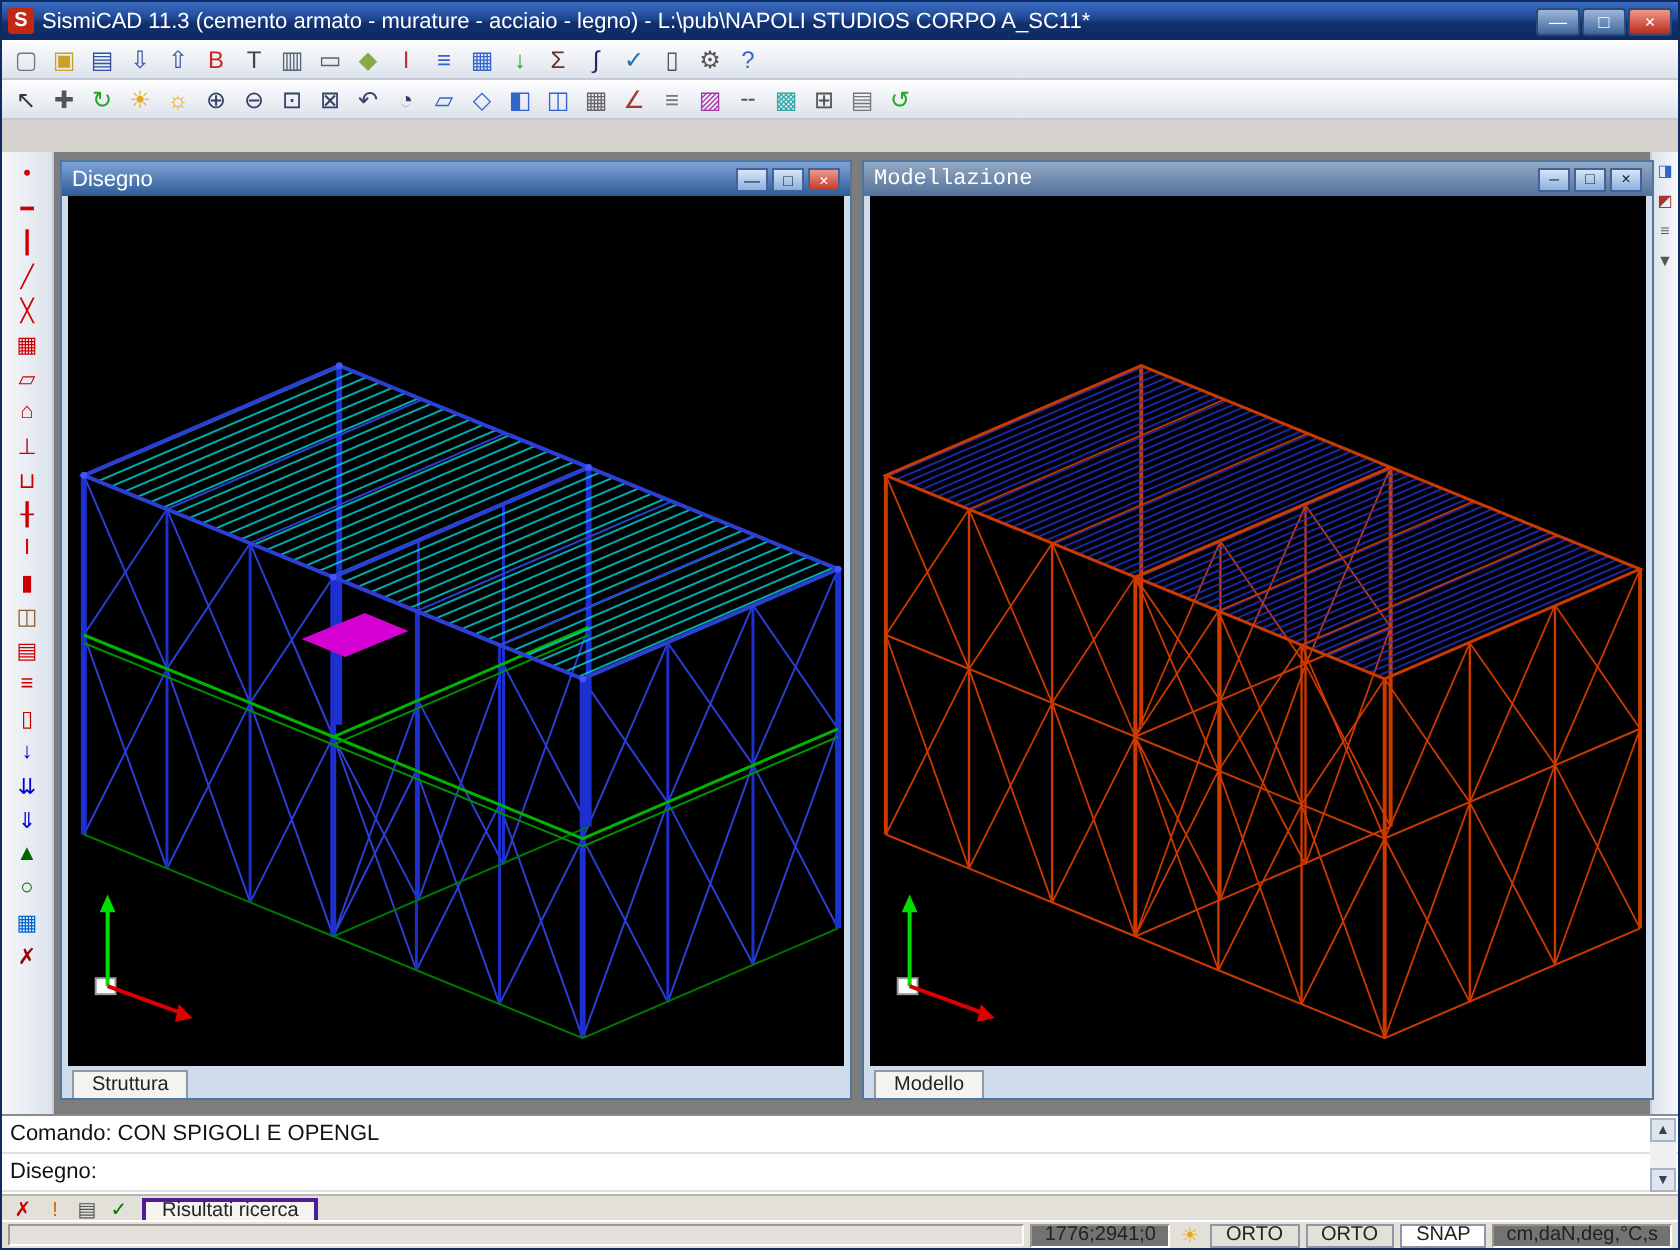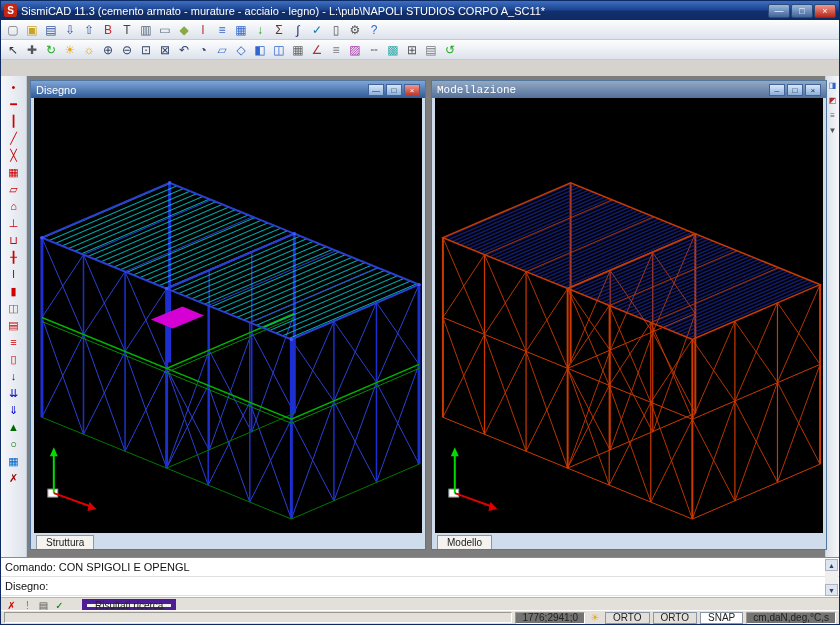--- a/index.html
+++ b/index.html
@@ -68,22 +68,22 @@
   .cmd-scroll{position:absolute;right:1px;top:1px;width:13px;height:37px;display:flex;
     flex-direction:column;justify-content:space-between;background:#efefef;}
   .cmd-arrow{height:12px;font-size:7px;text-align:center;background:#dfe5ee;
     border:1px solid #aab4c4;line-height:11px;color:#345;}
 
   
   .bottom-tabs{position:absolute;top:596px;left:0;width:100%;height:15px;background:#e3e0da;
     border-top:1px solid #b9b5ad;display:flex;align-items:center;padding-left:3px;gap:1px;}
   .bt-icons{display:flex;gap:1px;}
   .bt-icon{width:15px;height:13px;display:flex;align-items:center;justify-content:center;font-size:10px;}
-  .results-tab{background:#f4f3ef;border:5px solid #4c1d95;font-size:10px;height:13px;
-    display:flex;align-items:center;padding:0 8px;margin-left:14px;color:#222;}
+  .results-tab{background:#f4f3ef;border:2px solid #4c1d95;font-size:10px;height:13px;
+    display:flex;align-items:center;padding:0 8px;margin-left:3px;color:#222;}
 
   
   .statusbar{position:absolute;bottom:0;left:0;width:100%;height:14px;background:#e3e0da;
     display:flex;align-items:center;font-size:10px;color:#222;gap:3px;padding:0 3px;
     border-top:1px solid #fff;}
   .sb-spacer{flex:1;border:1px solid;border-color:#9c9891 #fff #fff #9c9891;height:11px;}
   .sb-panel{border:1px solid;border-color:#9c9891 #fff #fff #9c9891;height:12px;
     display:flex;align-items:center;padding:0 6px;background:#737373;}
   .sb-sun{font-size:10px;color:#e6a817;width:14px;text-align:center;}
   .sb-btn{border:1px solid #8d97a5;height:12px;display:flex;align-items:center;padding:0 7px;

